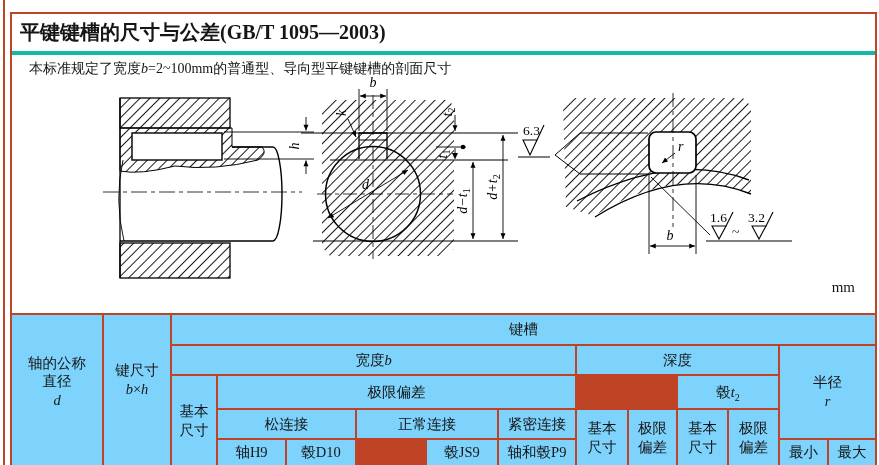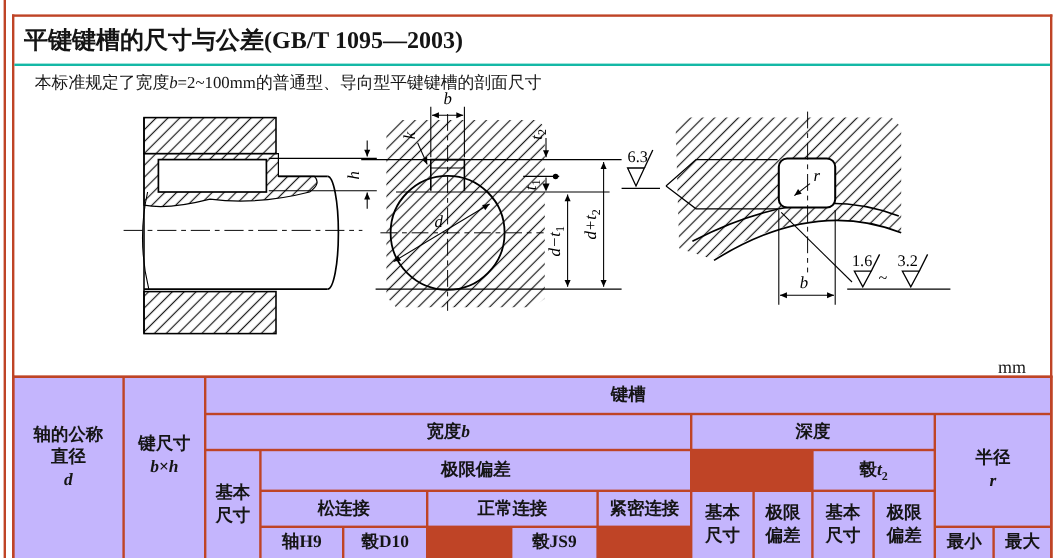--- a/index.html
+++ b/index.html
@@ -6,37 +6,37 @@
   body{
     width:879px;height:465px;position:relative;overflow:hidden;background:#fff;
     font-family:"Liberation Serif","DejaVu Serif",serif;color:#151515;
   }
   .edge-rule{position:absolute;left:3px;top:0;width:2px;height:465px;background:#bf4426}
   .frame{
     position:absolute;left:10px;top:12px;width:867px;height:453px;box-sizing:border-box;
     border:2px solid #bf4426;border-bottom:none;background:#fff;
   }
   .titlebar{
-    height:41px;border-bottom:2px solid #14b8a6;display:flex;align-items:center;
+    height:41px;border-bottom:4px solid #14b8a6;display:flex;align-items:center;
     padding-left:8px;font-size:20px;font-weight:bold;box-sizing:border-box;
   }
   .intro{padding:5px 0 0 17px;font-size:14px}
   .intro i, .tbl i, .dim{font-style:italic}
   svg.draw{position:absolute;left:10px;top:55px;width:867px;height:258px}
-  .unit{position:absolute;top:299px;right:24px;font-size:15px}
+  .unit{position:absolute;top:279px;right:24px;font-size:15px}
   .tbl{
     position:absolute;left:10px;top:313px;width:867px;height:152px;box-sizing:border-box;
     background:#bf4426;border:2px solid #bf4426;border-bottom:none;
     display:grid;gap:2px;overflow:hidden;
     grid-template-columns:90px 66px 44px 67px 68px 68px 70px 76px 50px 47px 49px 49px 47px 1fr;
     grid-template-rows:29px 28px 32px 28px 1fr;
   }
   .c{
-    background:#c4b5fd;display:flex;flex-direction:column;align-items:center;justify-content:center;
-    text-align:center;font-size:14.5px;line-height:1.28;box-sizing:border-box;font-weight:bold;
+    background:#7dd3fc;display:flex;flex-direction:column;align-items:center;justify-content:center;
+    text-align:center;font-size:14.5px;line-height:1.28;box-sizing:border-box;
   }
   .c sub{font-size:10px;line-height:0}
   .pb30{padding-bottom:17px}.pb20{padding-bottom:20px}
   .dimtxt{font-style:italic;font-size:14px;fill:#000;font-family:"Liberation Serif","DejaVu Serif",serif}
   .rgtxt{font-size:13.5px;fill:#000;font-family:"Liberation Serif","DejaVu Serif",serif}
 </style>
 </head>
 <body>
 
 <div class="edge-rule"></div>
@@ -223,15 +223,16 @@
     <span>尺寸</span>
   </div>
   <div class="c" style="grid-column:12;grid-row:4/6">
     <span>极限</span>
     <span>偏差</span>
   </div>
 
   <div class="c" style="grid-column:4;grid-row:5">轴H9</div>
   <div class="c" style="grid-column:5;grid-row:5">毂D10</div>
   <div class="c" style="grid-column:7;grid-row:5">毂JS9</div>
+  <div class="c" style="grid-column:8;grid-row:5">轴和毂P9</div>
   <div class="c" style="grid-column:13;grid-row:5">最小</div>
   <div class="c" style="grid-column:14;grid-row:5">最大</div>
 </div>
 
 </body></html>

